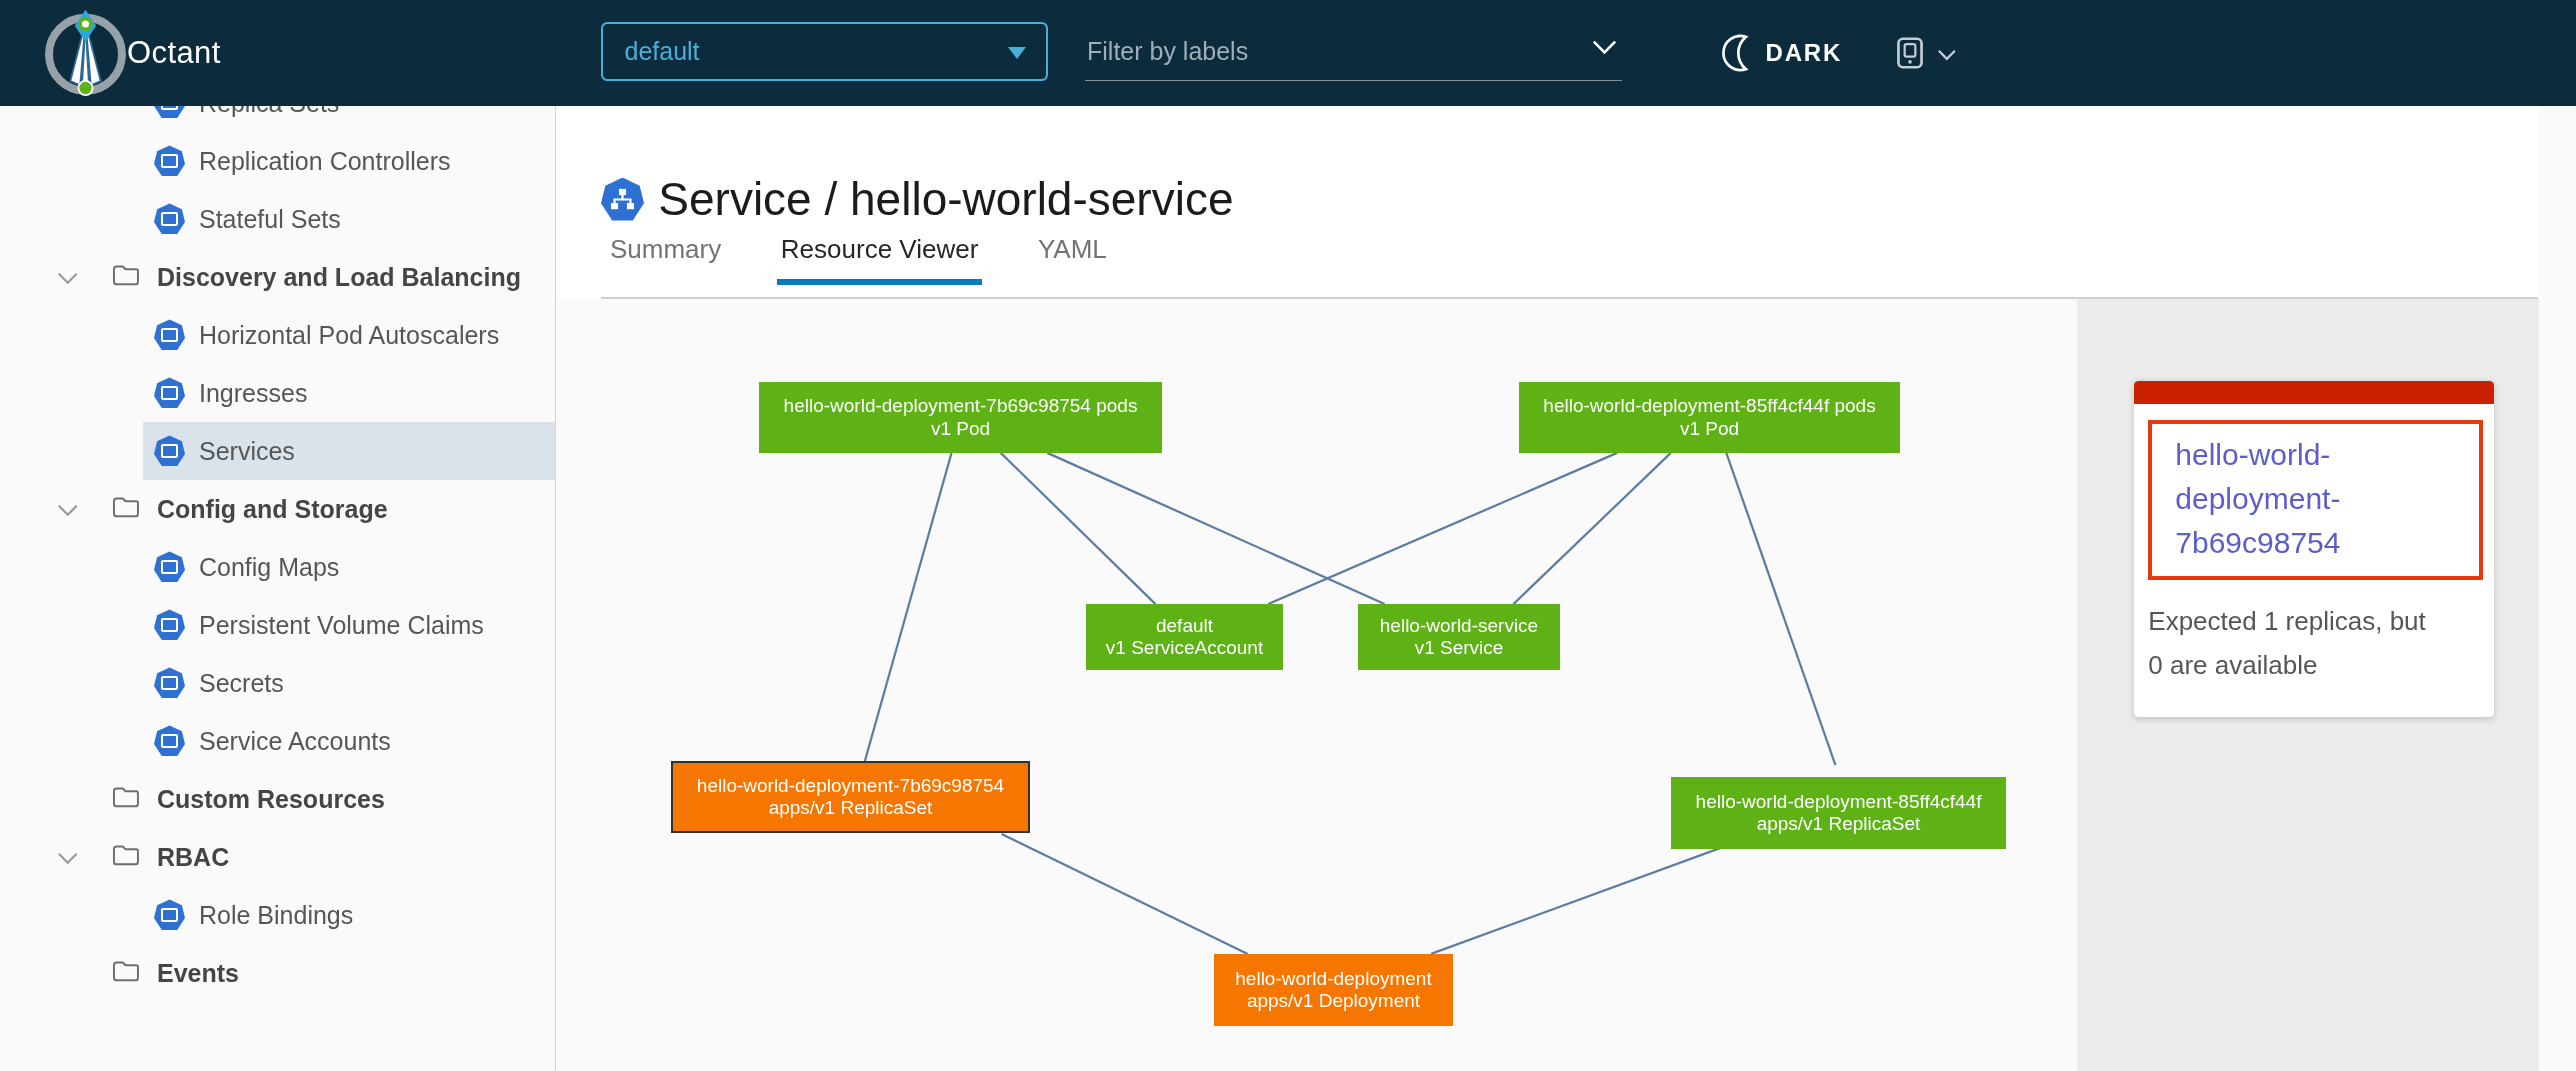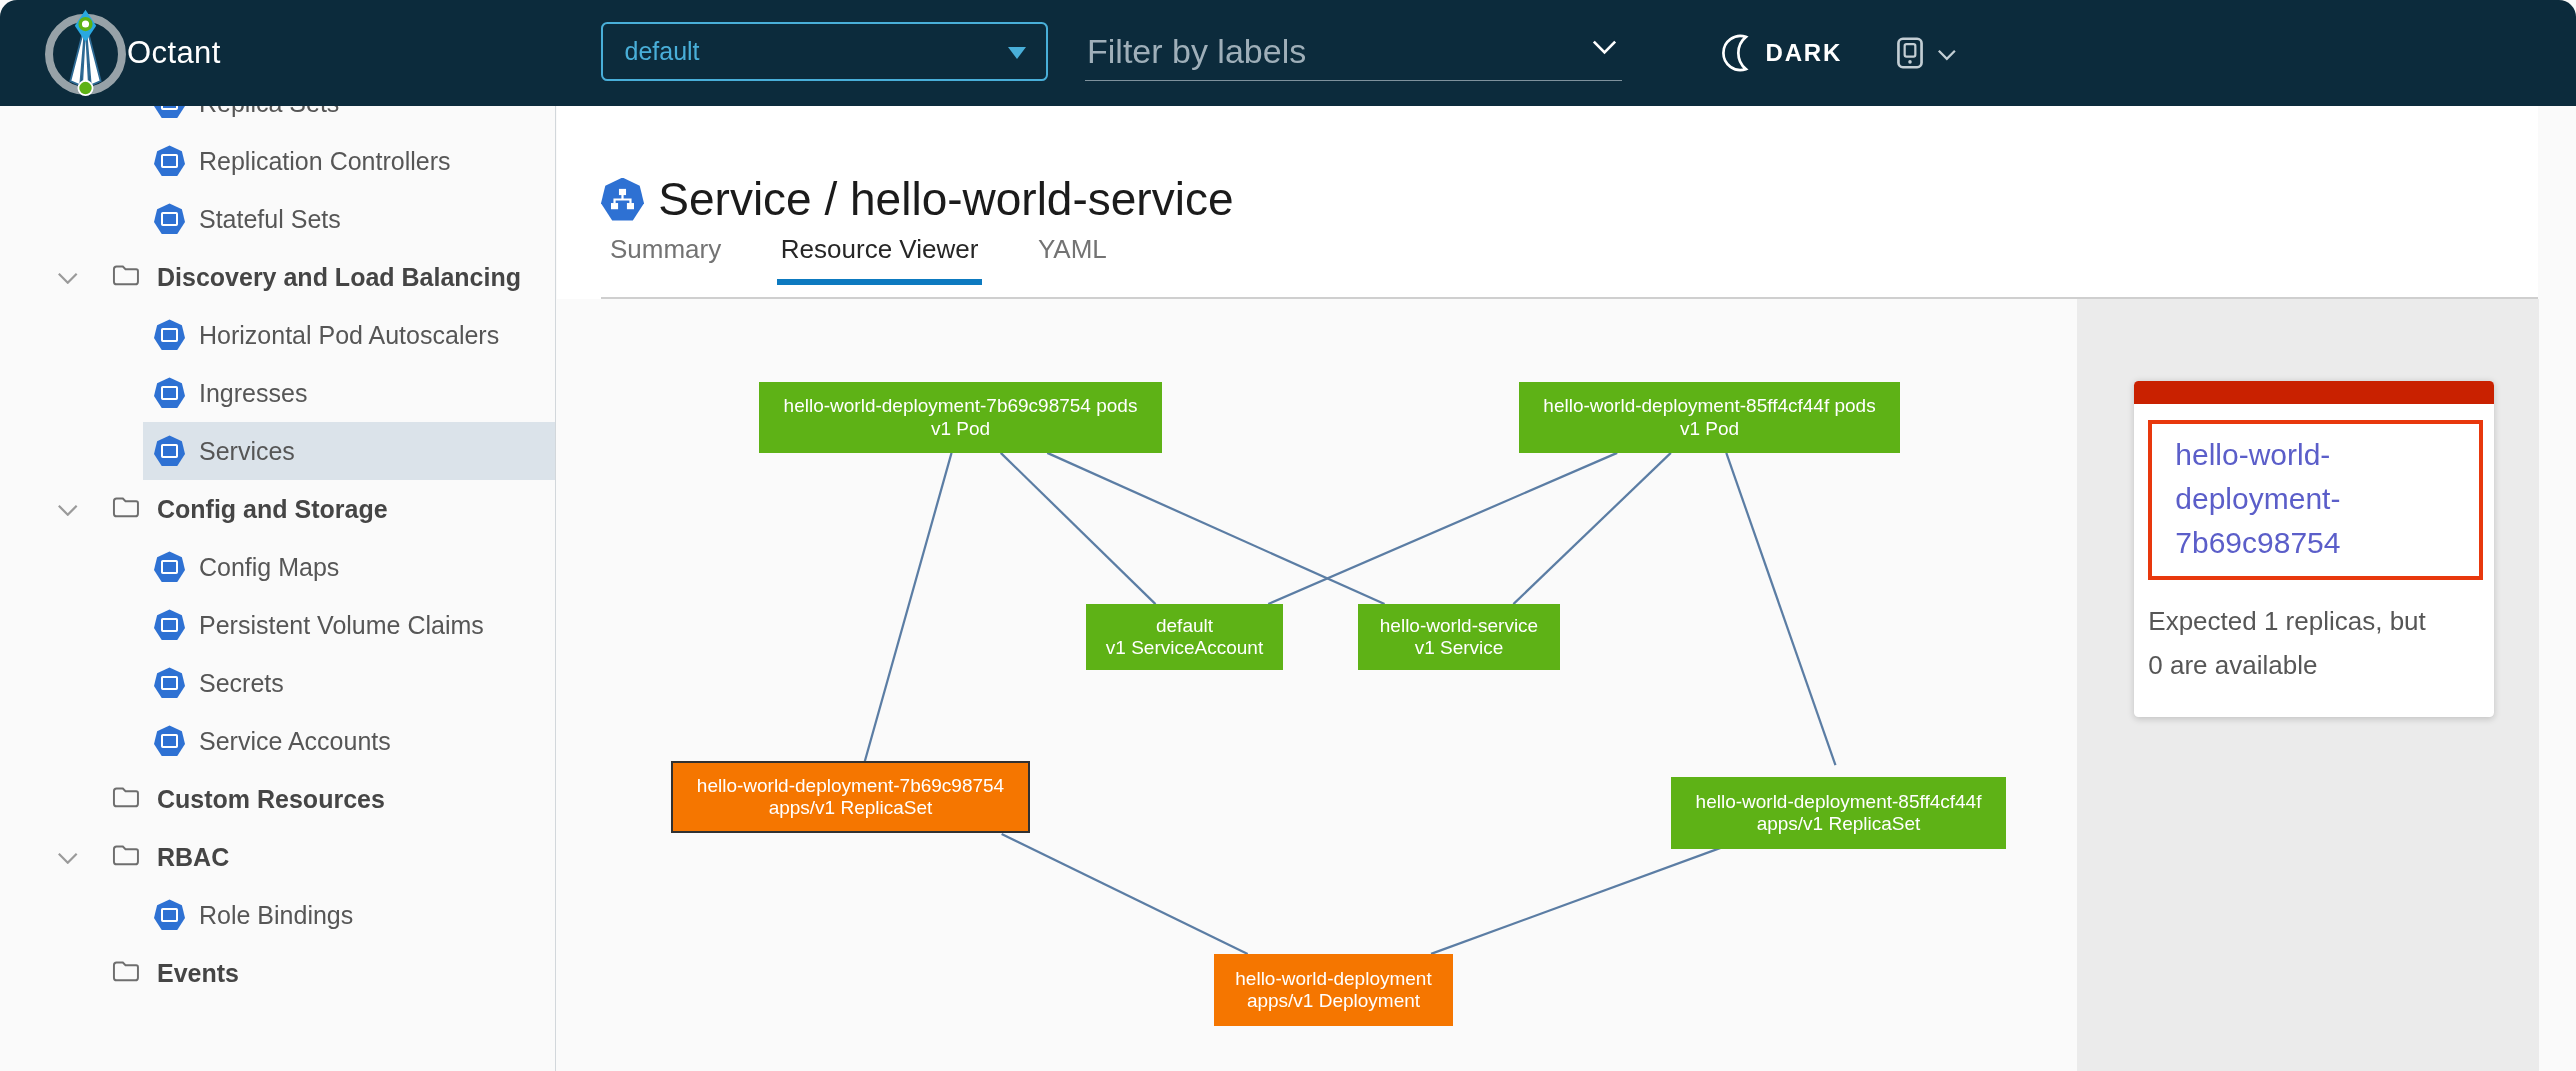--- a/index.html
+++ b/index.html
@@ -1,25 +1,25 @@
 <!DOCTYPE html>
 <html style="font-size:14.3px"><head>
 <meta charset="utf-8">
 <style>
   html,body{margin:0;padding:0;background:#fafafa;font-family:"Liberation Sans",sans-serif;}
-  .page{position:relative;width:2576px;height:1072px;overflow:hidden;background:#fafafa;border-radius:17px;}
+  .page{position:relative;width:2576px;height:1072px;overflow:hidden;background:#fafafa;}
 
   
   .header{position:absolute;left:0;top:0;width:2576px;height:106px;background:#0c2b3c;z-index:30;}
   .logo{position:absolute;left:41px;top:8px;width:89px;height:89px;}
   .app-name{position:absolute;left:127px;top:0;height:106px;line-height:106px;color:#ffffff;font-size:31px;letter-spacing:0.4px;}
   .ns-select{position:absolute;left:601px;top:22.4px;width:447px;height:59px;border:2.2px solid #49afd9;border-radius:6.3px;box-sizing:border-box;color:#49afd9;font-size:25px;line-height:55px;padding-left:21.5px;cursor:pointer;}
   .ns-caret{position:absolute;right:19.7px;top:23px;width:0;height:0;border-left:9.8px solid transparent;border-right:9.8px solid transparent;border-top:12.5px solid #49afd9;}
   .filter-wrap{position:absolute;left:1085px;top:23px;width:537px;height:57px;border-bottom:1.8px solid #7f929d;}
-  .filter-input{width:490px;height:54px;background:transparent;border:none;outline:none;color:#dfe7ec;font-size:34px;font-family:"Liberation Sans",sans-serif;}
+  .filter-input{width:490px;height:54px;background:transparent;border:none;outline:none;color:#dfe7ec;font-size:25px;font-family:"Liberation Sans",sans-serif;}
   .filter-input::placeholder{color:#9fafb9;opacity:1;}
   .filter-chevron{position:absolute;right:3.6px;top:16px;}
   .dark-toggle{position:absolute;left:1719px;top:0;height:106px;display:flex;align-items:center;cursor:pointer;}
   .dark-label{color:#ffffff;font-size:24px;font-weight:bold;letter-spacing:1.8px;margin-left:12.5px;}
   .ctx{position:absolute;left:1894px;top:0;height:106px;display:flex;align-items:center;cursor:pointer;}
   .ctx-label{color:#c3ced4;font-size:26px;margin-left:12.5px;}
   .ctx-chevron{margin-left:10.7px;margin-top:5.4px;}
 
   
   .sidebar{position:absolute;left:0;top:106px;width:555px;height:966px;background:#fafafa;border-right:1.8px solid #d2d7db;overflow:hidden;z-index:5;}

